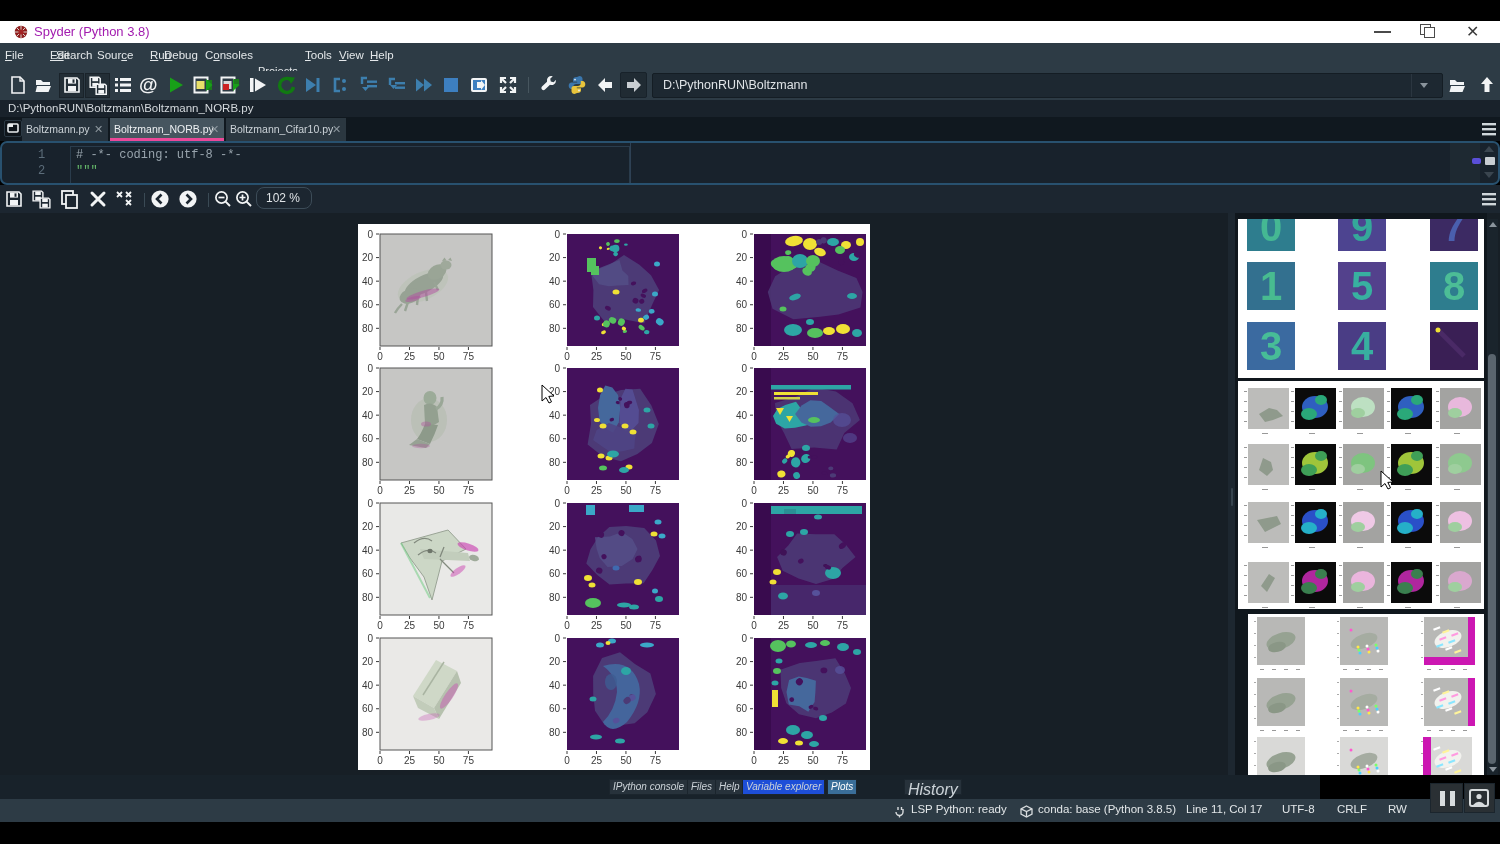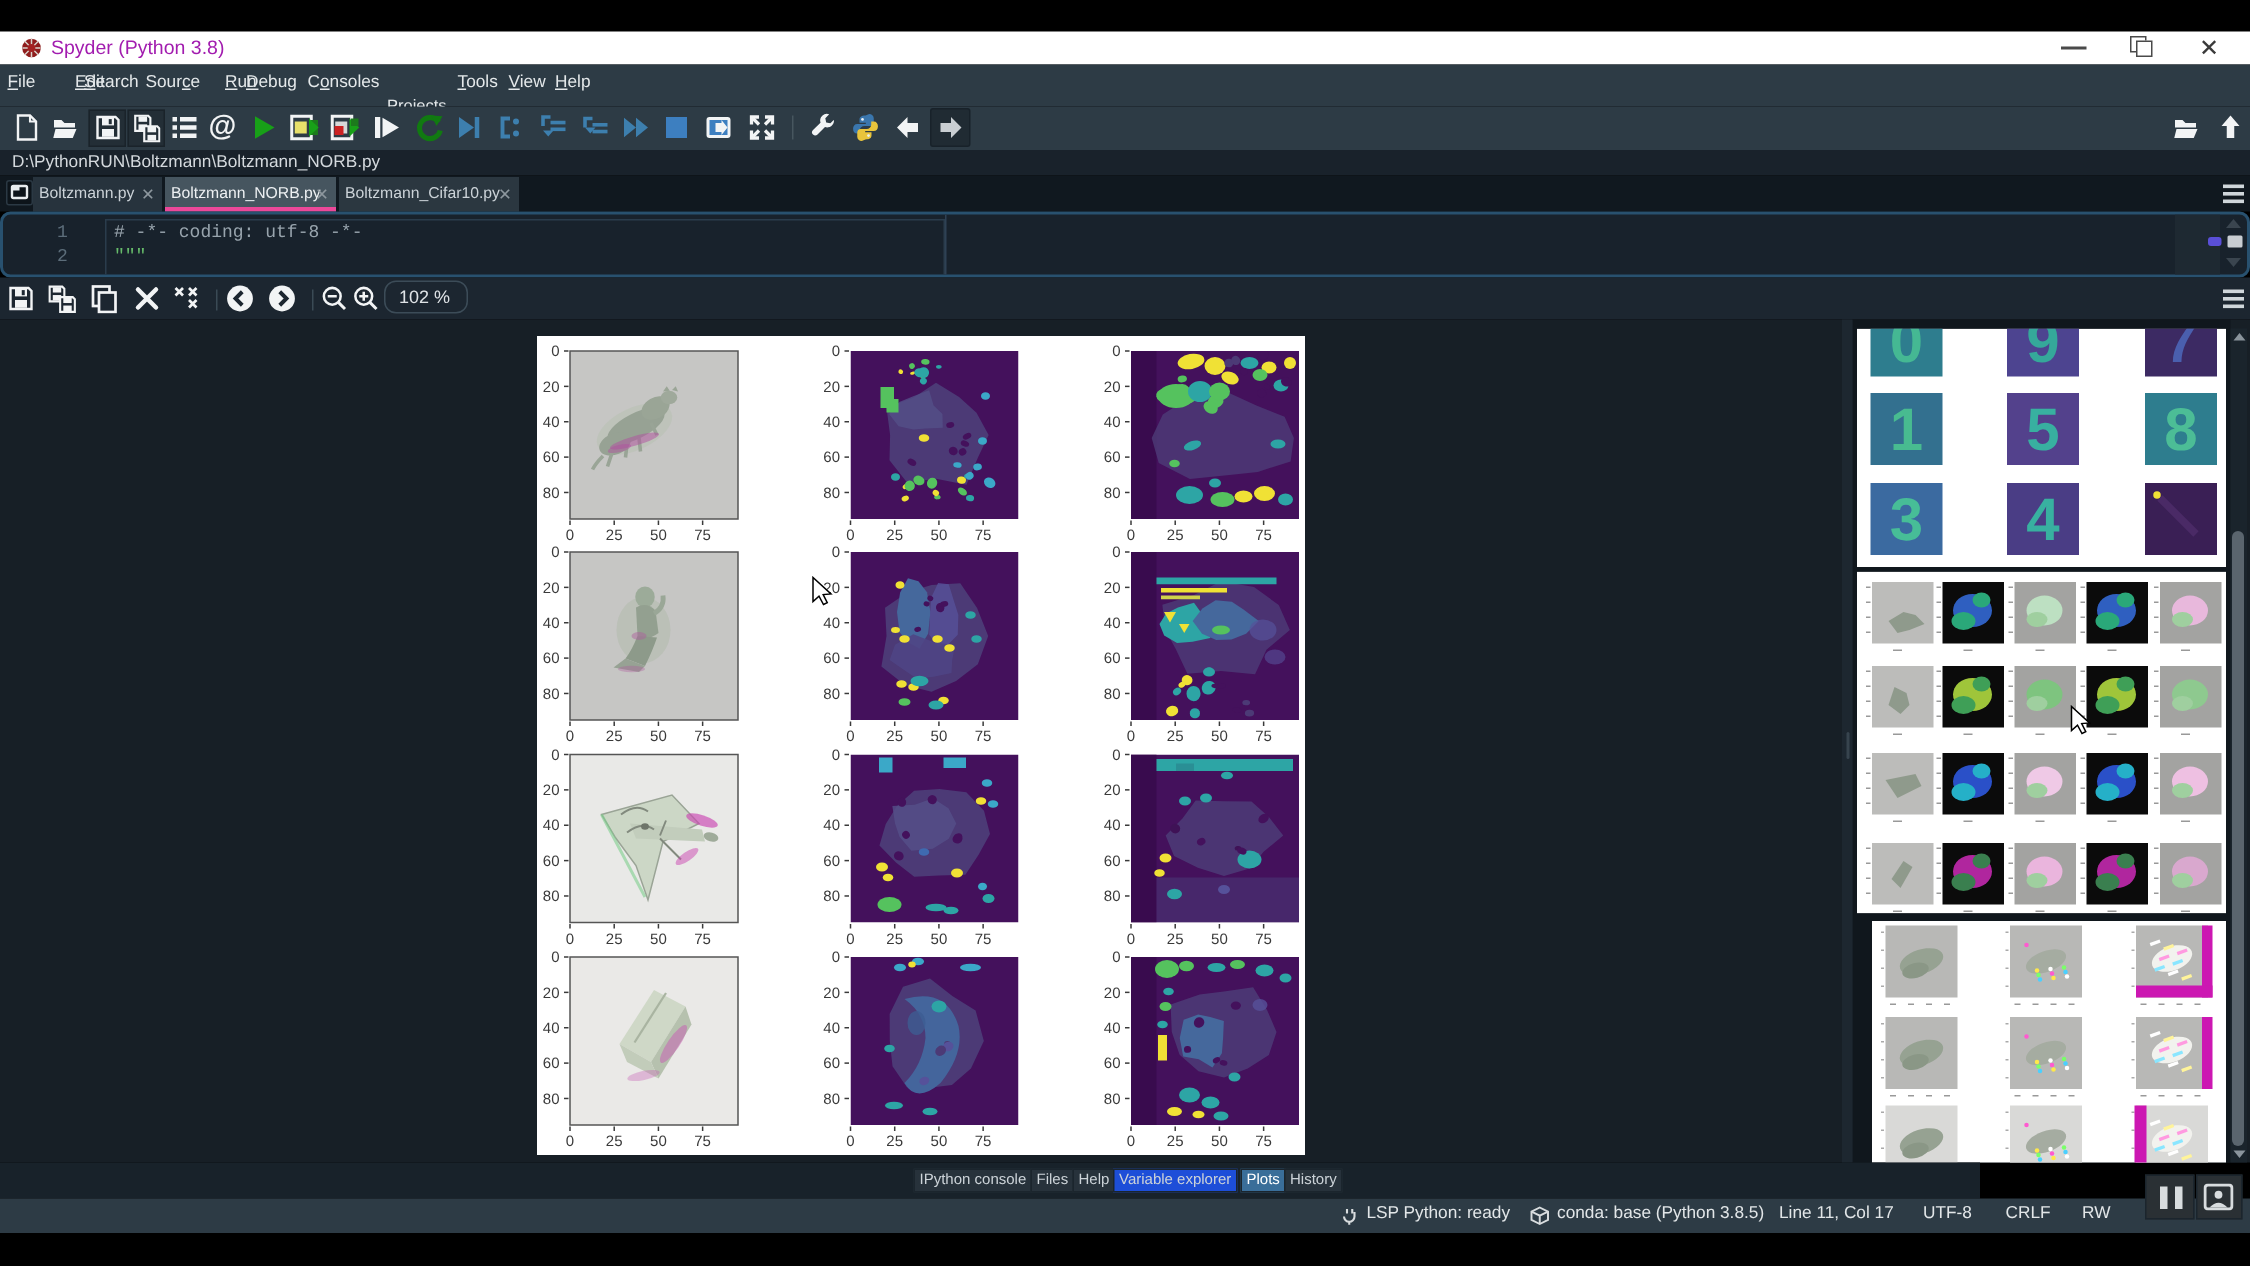--- a/index.html
+++ b/index.html
@@ -145,20 +145,25 @@
         <path d="M10 18 c3 0 4 -1.2 4 -2.8 v-2 h-4.2 v-0.8 h5.7 c1.8 0 2.8 -1.4 2.8 -3.2 c0 -1.8 -1 -3.2 -2.8 -3.2 h-1.7 v2.2 c0 1.6 -1.4 2.8 -3 2.8 h-4 c-1.4 0 -2.3 1 -2.3 2.4 v2.8 c0 1.6 1.4 2.8 3 2.8 z" fill="#e8c43c"></path>
         <circle cx="12" cy="15.4" r="0.9" fill="#e8f0f5"></circle>
       </svg></div>
     <div class="abs" style="left:595px;top:4px;width:20px;height:20px;"><svg width="20" height="20" viewBox="0 0 20 20" style="">
         <path d="M10 3 L3 10 L10 17 L10 13 L17 13 L17 7 L10 7 z" fill="#f2f4f5"></path>
       </svg></div>
     <div class="abs" style="left:620px;top:1px;width:27px;height:26px;background:#202b33;border:1px solid #18222a;border-radius:2px;"></div>
     <div class="abs" style="left:624px;top:4px;width:20px;height:20px;"><svg width="20" height="20" viewBox="0 0 20 20" style="">
         <path d="M10 3 L17 10 L10 17 L10 13 L3 13 L3 7 L10 7 z" fill="#c9ced2"></path>
       </svg></div>
+    <div class="abs" style="left:652px;top:2px;width:791px;height:25px;background:#1d2831;border:1px solid #141d24;border-radius:2px;">
+  <div class="abs" style="left:10px;top:4px;font-size:12.5px;color:#dfe3e6;">D:\PythonRUN\Boltzmann</div>
+  <div class="abs" style="left:758px;top:0px;width:1px;height:23px;background:#2b3640;"></div>
+  <div class="abs" style="left:767px;top:9px;width:0;height:0;border-left:4px solid transparent;border-right:4px solid transparent;border-top:5px solid #8a949c;"></div>
+</div>
     <div class="abs" style="left:1448px;top:4px;width:20px;height:20px;"><svg width="20" height="20" viewBox="0 0 20 20" style="">
         <path d="M2 5 h5 l2 2 h7 v3 h-14 z" fill="#f2f4f5"></path>
         <path d="M3 11 h14 l-2.5 6 h-13 z" fill="#f2f4f5"></path>
       </svg></div>
     <div class="abs" style="left:1477px;top:4px;width:20px;height:20px;"><svg width="20" height="20" viewBox="0 0 20 20" style="">
         <path d="M10 2 L16 9 L12.5 9 L12.5 17 L7.5 17 L7.5 9 L4 9 z" fill="#f2f4f5"></path>
       </svg></div>
   </div>
 <div class="abs" style="left:0;top:100px;width:1500px;height:17px;background:#19222b;">
 <div class="abs" style="left:8px;top:2px;font-size:11.5px;color:#d4d9dd;">D:\PythonRUN\Boltzmann\Boltzmann_NORB.py</div>
@@ -1151,27 +1156,27 @@
 <div class="abs" style="left:1487px;top:219px;width:11px;height:556px;background:#1a242c;">
   <div class="abs" style="left:2px;top:3px;width:0;height:0;border-left:4px solid transparent;border-right:4px solid transparent;border-bottom:5px solid #8a949c;"></div>
   <div class="abs" style="left:1px;top:135px;width:8px;height:410px;background:#5a656e;border-radius:4px;"></div>
   <div class="abs" style="left:2px;top:548px;width:0;height:0;border-left:4px solid transparent;border-right:4px solid transparent;border-top:5px solid #8a949c;"></div>
 </div>
 <div class="abs" style="left:1228px;top:213px;width:7px;height:562px;background:#1d2730;"></div>
 <div class="abs" style="left:1231px;top:488px;width:2px;height:18px;background:#37444e;border-radius:1px;"></div>
 <div class="abs" style="left:1380px;top:470px;"><svg width="15" height="21" viewBox="0 0 15 21" style="">
       <path d="M1 1 L1 17 L5 13.5 L8 19 L10.5 17.8 L7.8 12.4 L13 12 z" fill="#fff" stroke="#000" stroke-width="1"></path>
     </svg></div>
-<div class="abs" style="left:0;top:775px;width:1320px;height:24px;background:#18222a;">
+<div class="abs" style="left:0;top:775px;width:1320px;height:24px;background:#18222a;font-style:italic;">
     <div class="abs" style="left:609px;top:4px;height:16px;padding:1px 3px 0 3px;background:#27323b;border:1px solid #1b252d;font-size:10px;color:#ccd3d8;white-space:nowrap;">IPython console</div>
     <div class="abs" style="left:687px;top:4px;height:16px;padding:1px 3px 0 3px;background:#27323b;border:1px solid #1b252d;font-size:10px;color:#ccd3d8;white-space:nowrap;">Files</div>
     <div class="abs" style="left:715px;top:4px;height:16px;padding:1px 3px 0 3px;background:#27323b;border:1px solid #1b252d;font-size:10px;color:#ccd3d8;white-space:nowrap;">Help</div>
     <div class="abs" style="left:742px;top:4px;height:16px;padding:1px 3px 0 3px;background:#1d4ed8;border:1px solid #1b252d;font-size:10px;color:#ccd3d8;white-space:nowrap;">Variable explorer</div>
     <div class="abs" style="left:827px;top:4px;height:16px;padding:1px 3px 0 3px;background:#3a6e99;border:1px solid #1b252d;font-size:10px;color:#ffffff;white-space:nowrap;">Plots</div>
-    <div class="abs" style="left:856px;top:4px;height:16px;padding:1px 3px 0 3px;background:#27323b;border:1px solid #1b252d;font-size:10px;color:#ccd3d8;white-space:nowrap;">History</div>
+    <div class="abs" style="left:904px;top:4px;height:16px;padding:1px 3px 0 3px;background:#27323b;border:1px solid #1b252d;font-size:16px;color:#ccd3d8;white-space:nowrap;">History</div>
   </div>
 <div class="abs" style="left:1430px;top:783px;width:33px;height:30px;background:#2a3034;border:1px solid #1b252d;z-index:5;">
 <div class="abs" style="left:9px;top:7px;width:5px;height:15px;background:#d8dcde;"></div>
 <div class="abs" style="left:19px;top:7px;width:5px;height:15px;background:#d8dcde;"></div>
 </div>
 <div class="abs" style="left:1464px;top:783px;width:31px;height:30px;background:#2a3034;border:1px solid #1b252d;z-index:5;">
 <div class="abs" style="left:4px;top:5px;"><svg width="20" height="18" viewBox="0 0 20 18" style="">
         <rect x="1" y="1" width="18" height="16" rx="2" fill="none" stroke="#d8dcde" stroke-width="2"></rect>
         <circle cx="10" cy="7.5" r="2.6" fill="#d8dcde"></circle>
         <path d="M4 16 Q10 9.5 16 16 z" fill="#d8dcde"></path>

